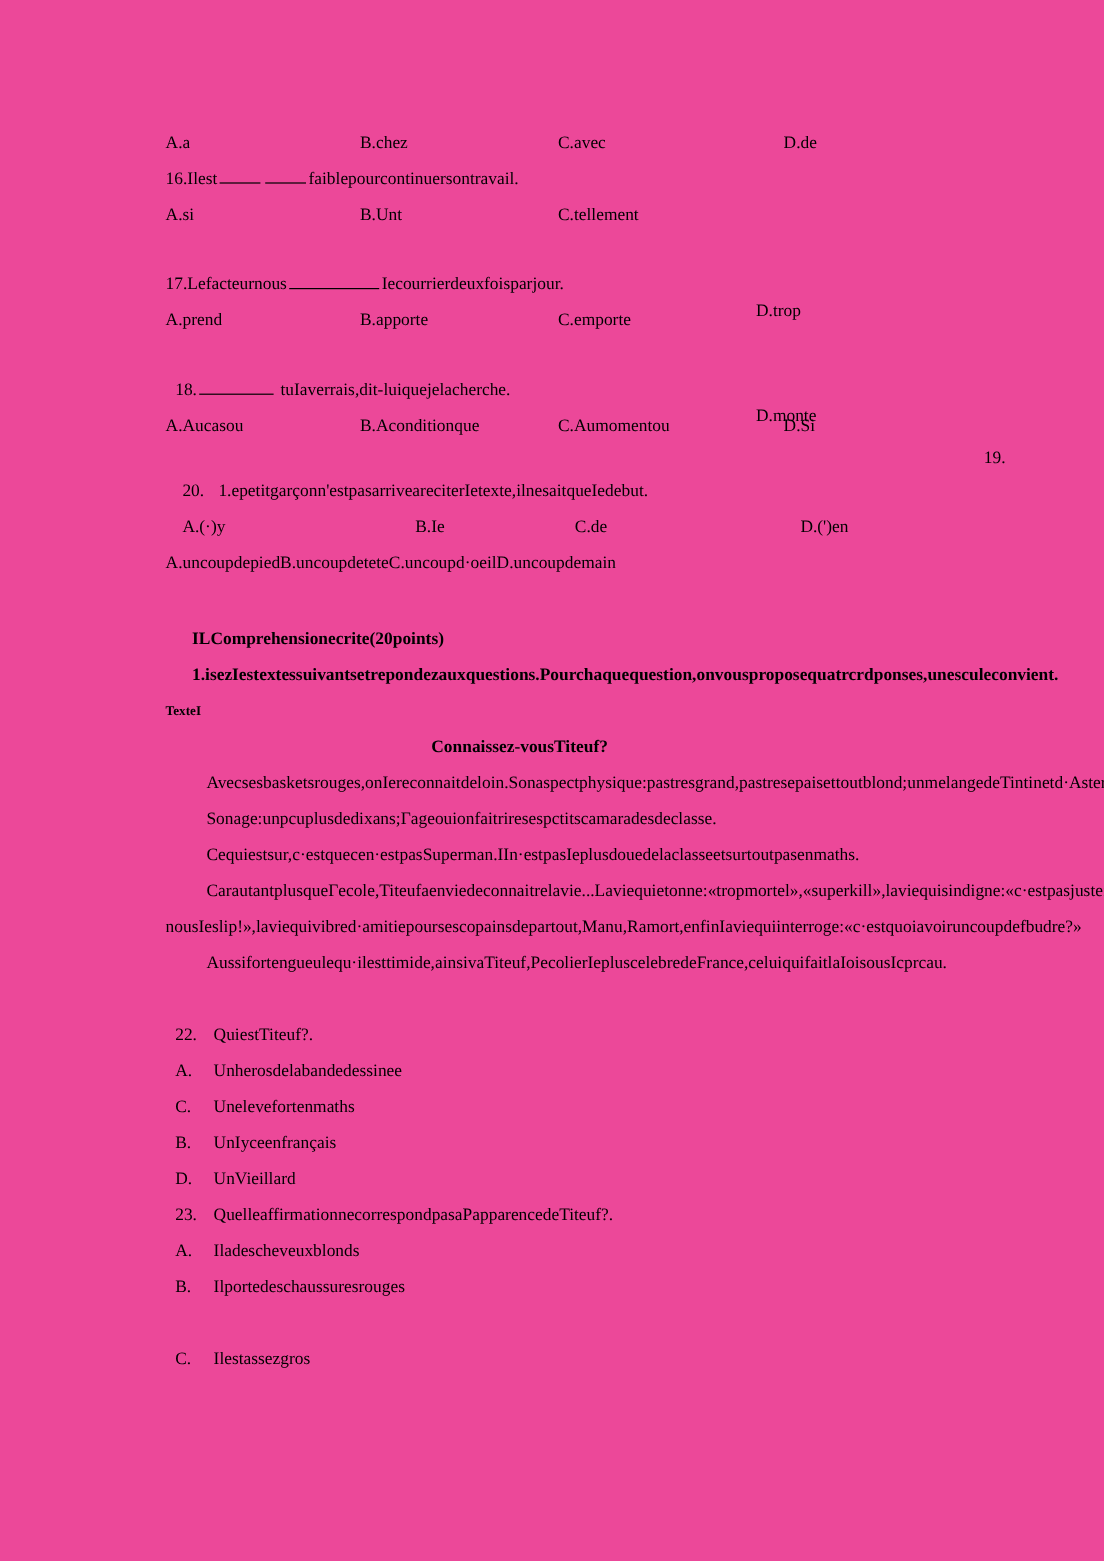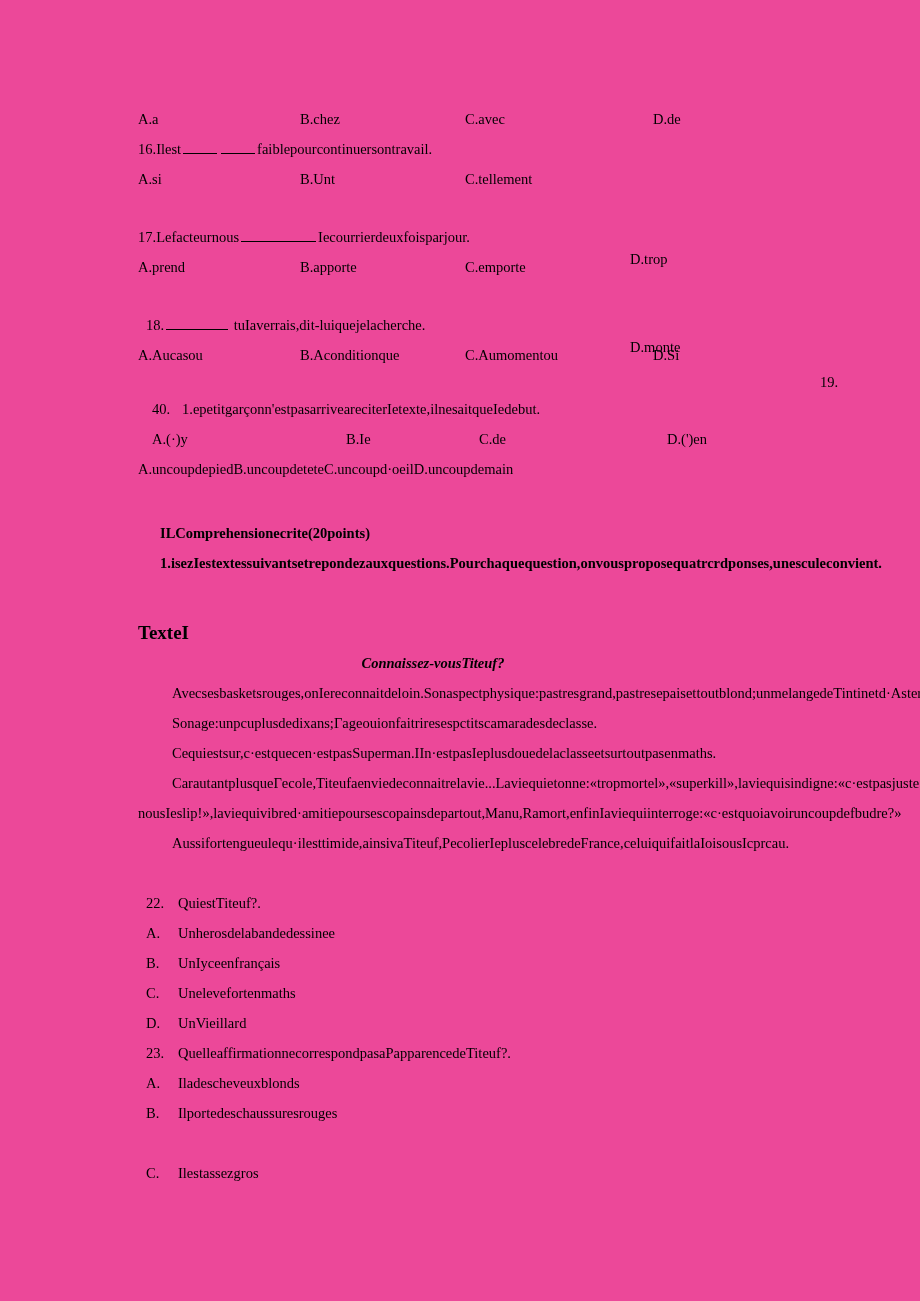--- a/index.html
+++ b/index.html
@@ -102,31 +102,29 @@
   }
   .sec-instr {
     font-weight: bold;
     font-size: 14.5px;
     line-height: 30px;
     text-indent: 22px;
     width: 700px;
   }
   .sec-label {
     font-weight: bold;
-    font-size: 19px;
-    line-height: 30px;
-    margin-top: 40px;
+    font-size: 11px;
+    line-height: 30px;
   }
   .text-title {
     font-weight: bold;
     font-size: 14.5px;
     line-height: 30px;
     text-align: center;
     padding-right: 110px;
-    font-style: italic;
   }
   .para {
     font-size: 14.5px;
     line-height: 30px;
     text-indent: 34px;
     width: 700px;
     text-align: left;
   }
 
   .q-item {
@@ -193,21 +191,21 @@
       <span class="opt b">B.Aconditionque</span>
       <span class="opt c">C.Aumomentou</span>
       <span class="opt d">D.Si</span>
     </div>
 
     <div class="num-item" style="line-height:24px;padding-left:14px;text-align:right;">
       <span>19.</span><span></span>
     </div>
 
     <div class="num-item" style="padding-left:14px;">
-      <span class="num">40.</span><span>1.epetitgarçonn'estpasarriveareciterIetexte,ilnesaitqueIedebut.</span>
+      <span class="num">20.</span><span>1.epetitgarçonn'estpasarriveareciterIetexte,ilnesaitqueIedebut.</span>
     </div>
 
     <div class="opt-row" style="padding-left:14px;">
       <span class="opt a" style="left:14px;">A.(·)y</span>
       <span class="opt b" style="left:176px;margin-left:32px;">B.Ie</span>
       <span class="opt c" style="left:341px;">C.de</span>
       <span class="opt d" style="left:506px;">D.(')en</span>
     </div>
 
 
@@ -231,24 +229,24 @@
 
     <div class="spacer-row"></div>
 
     <div class="q-item">
       <span class="num">22.</span><span>QuiestTiteuf?.</span>
     </div>
     <div class="choice">
       <span class="ltr">A.</span><span>Unherosdelabandedessinee</span>
     </div>
     <div class="choice">
+      <span class="ltr">C.</span><span>Unelevefortenmaths</span>
+    </div>
+    <div class="choice">
       <span class="ltr">B.</span><span>UnIyceenfrançais</span>
-    </div>
-    <div class="choice">
-      <span class="ltr">C.</span><span>Unelevefortenmaths</span>
     </div>
     <div class="choice">
       <span class="ltr">D.</span><span>UnVieillard</span>
     </div>
 
     <div class="q-item">
       <span class="num">23.</span><span>QuelleaffirmationnecorrespondpasaPapparencedeTiteuf?.</span>
     </div>
     <div class="choice">
       <span class="ltr">A.</span><span>Iladescheveuxblonds</span>

